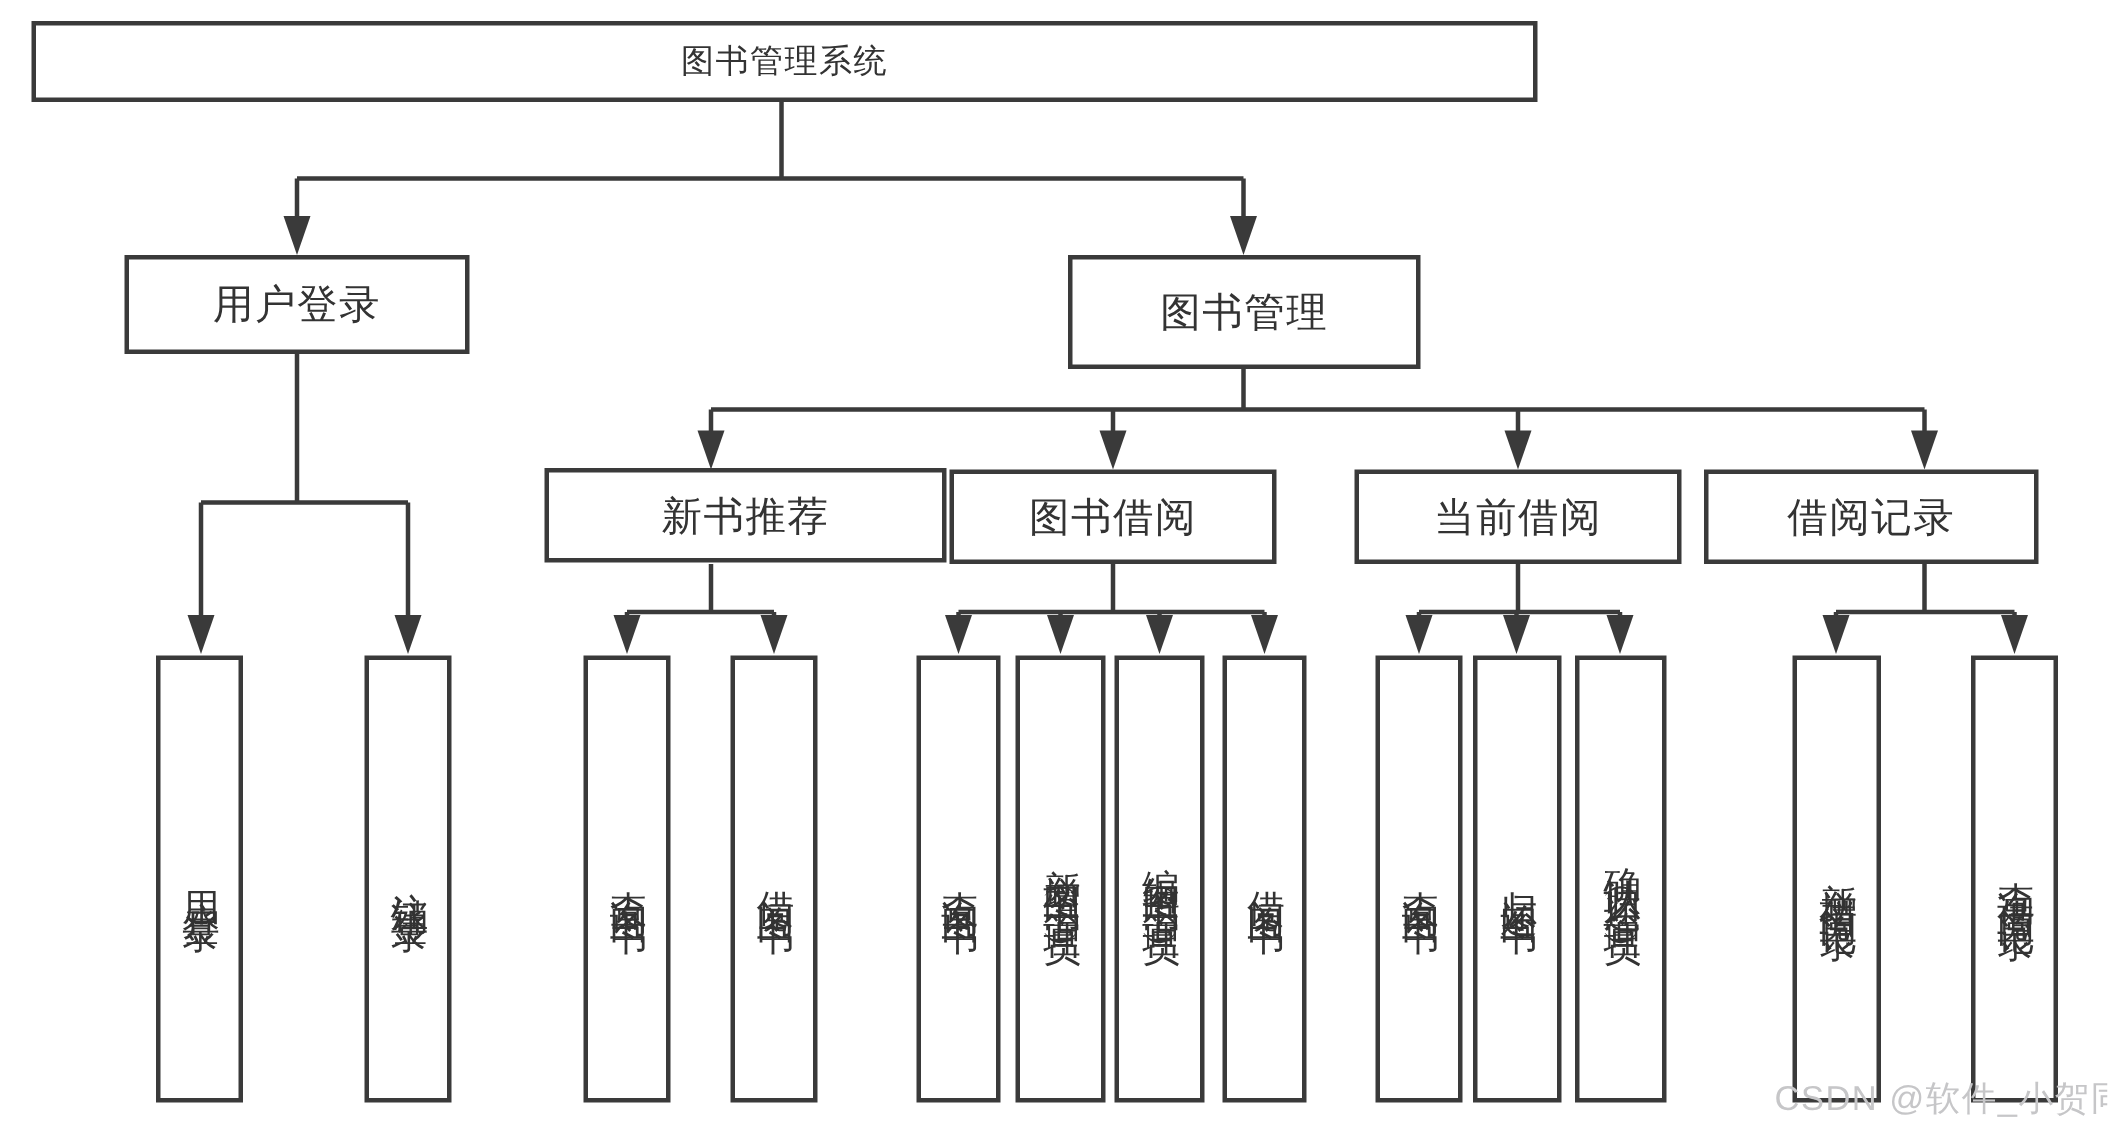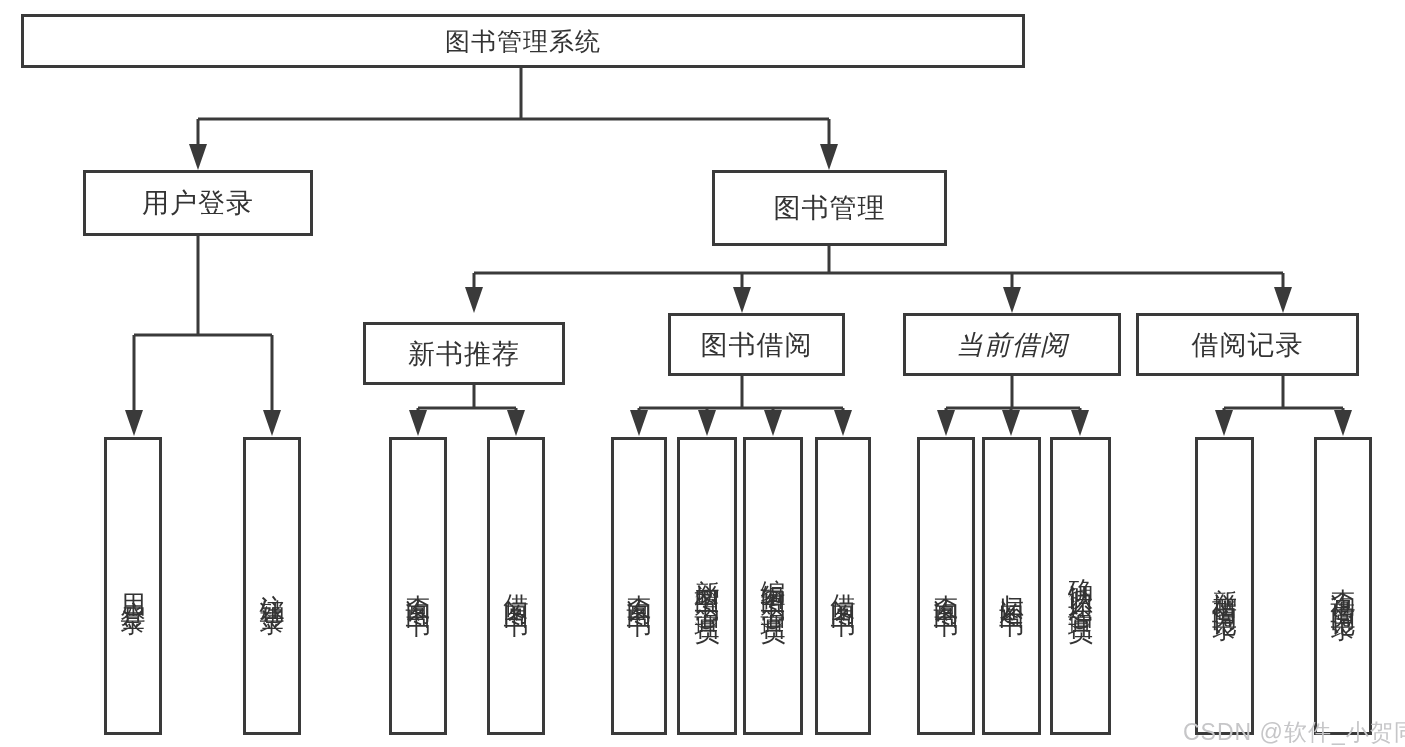--- a/index.html
+++ b/index.html
@@ -22,21 +22,21 @@
     border: 3px solid #3a3a3a;
     background: #ffffff;
     display: flex;
     align-items: center;
     justify-content: center;
     color: #333333;
     font-size: 27px;
     letter-spacing: 1px;
     white-space: nowrap;
   }
-  .hbox.root { font-size: 25px; text-align: center; }
+  .hbox.root { font-size: 22px; text-align: center; }
   .vbox {
     position: absolute;
     box-sizing: border-box;
     top: 437px;
     height: 298px;
     width: 58px;
     border: 3px solid #3a3a3a;
     background: #ffffff;
     display: flex;
     align-items: center;
@@ -110,27 +110,27 @@
     <span>图书管理系统</span>
   </div>
 
   <div class="hbox" style="left:83px; top:170px; width:230px; height:66px;">
     <span>用户登录</span>
   </div>
   <div class="hbox" style="left:712px; top:170px; width:235px; height:76px;">
     <span>图书管理</span>
   </div>
 
-  <div class="hbox" style="left:363px; top:322px; width:202px; height:63px;">
+  <div class="hbox" style="left:363px; top:312px; width:268px; height:63px;">
     <span>新书推荐</span>
   </div>
-  <div class="hbox" style="left:668px; top:313px; width:177px; height:63px;">
+  <div class="hbox" style="left:633px; top:313px; width:218px; height:63px;">
     <span>图书借阅</span>
   </div>
-  <div class="hbox" style="left:903px; top:313px; width:218px; height:63px;font-style:italic;">
+  <div class="hbox" style="left:903px; top:313px; width:218px; height:63px;">
     <span>当前借阅</span>
   </div>
   <div class="hbox" style="left:1136px; top:313px; width:223px; height:63px;">
     <span>借阅记录</span>
   </div>
 
   <div class="vbox" style="left:104px;">
     <span>用户登录</span>
   </div>
   <div class="vbox" style="left:243px;">

